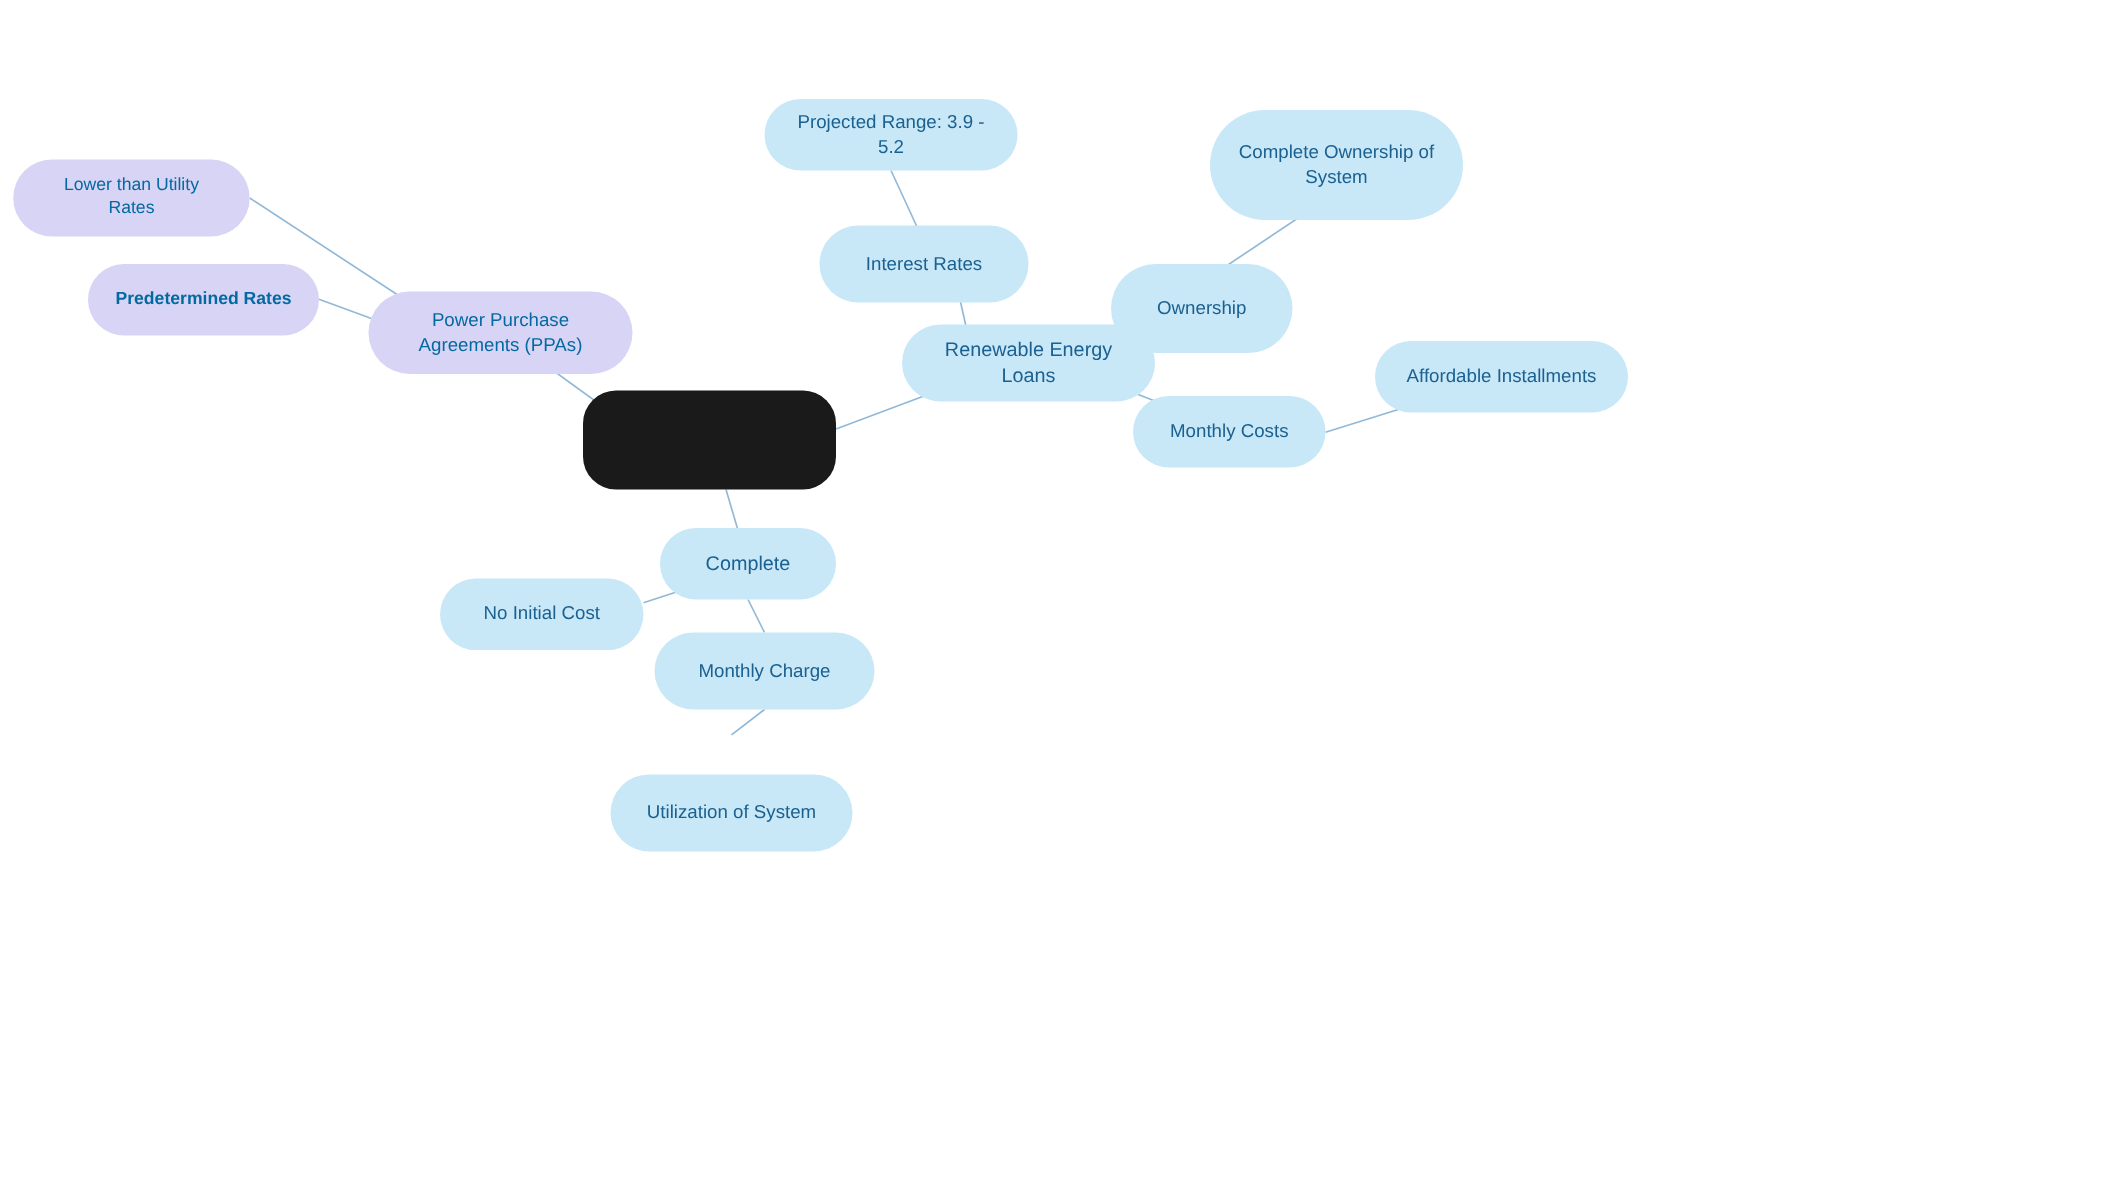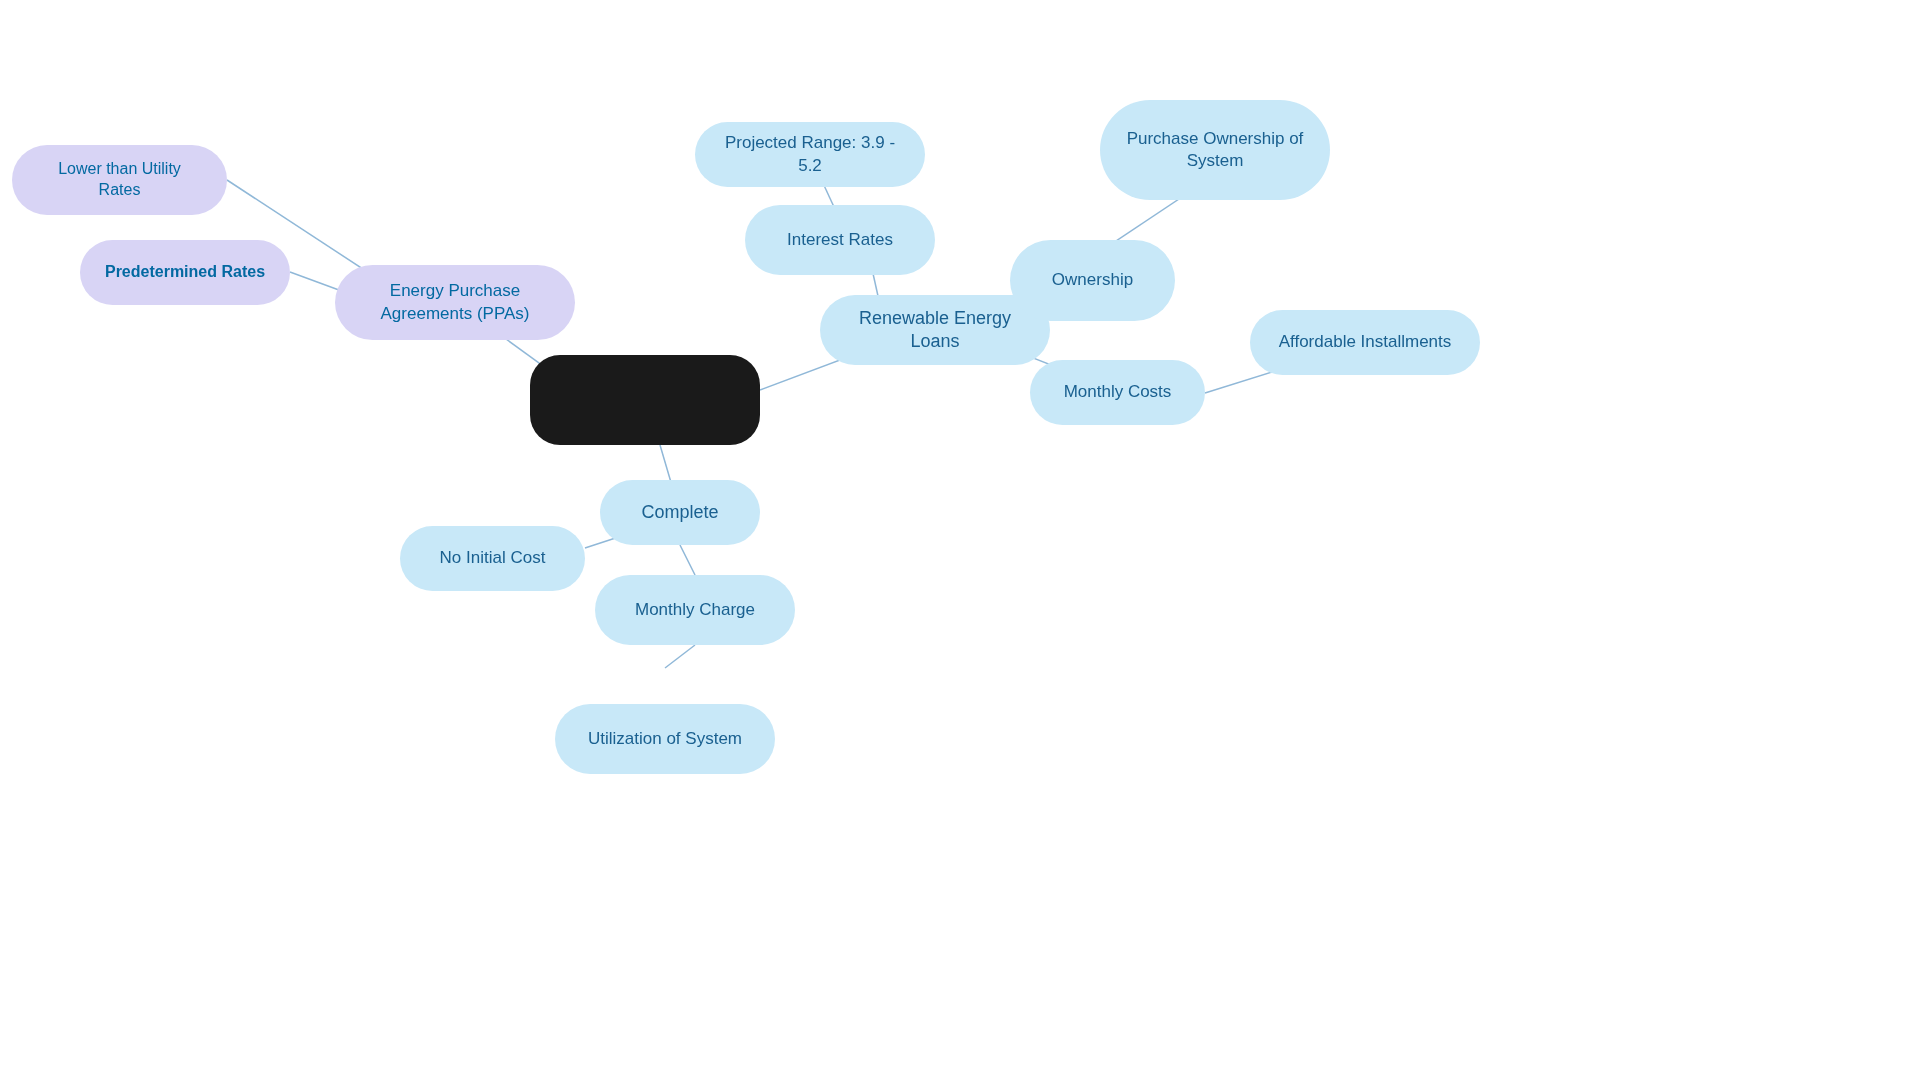--- a/index.html
+++ b/index.html
@@ -79,21 +79,20 @@
     .node-interest {
       left: 745px; top: 205px;
       width: 190px; height: 70px;
       font-size: 17px;
     }
     
     .node-projected {
       left: 695px; top: 90px;
       width: 230px; height: 65px;
       font-size: 17px;
-      margin-top: 32px;
     }
     
     .node-ownership {
       left: 1010px; top: 240px;
       width: 165px; height: 81px;
       font-size: 17px;
     }
     
     .node-complete {
       left: 1100px; top: 100px;
@@ -167,35 +166,35 @@
 
   <line x1="640" y1="530" x2="585" y2="548" stroke="#90b8d8" stroke-width="1.5"></line>
 
   <line x1="680" y1="545" x2="695" y2="575" stroke="#90b8d8" stroke-width="1.5"></line>
 
   <line x1="695" y1="645" x2="665" y2="668" stroke="#90b8d8" stroke-width="1.5"></line>
 </svg>
 
 <div class="node node-center"></div>
 
-<div class="node node-purple node-ppa">Energy Purchase Agreements (PPAs)</div>
+<div class="node node-purple node-ppa">Power Purchase Agreements (PPAs)</div>
 
 <div class="node node-purple node-lower">Lower than Utility Rates</div>
 
 <div class="node node-purple node-predet">Predetermined Rates</div>
 
 <div class="node node-blue node-loans">Renewable Energy Loans</div>
 
 <div class="node node-blue node-interest">Interest Rates</div>
 
 <div class="node node-blue node-projected">Projected Range: 3.9 - 5.2</div>
 
 <div class="node node-blue node-ownership">Ownership</div>
 
-<div class="node node-blue node-complete">Purchase Ownership of System</div>
+<div class="node node-blue node-complete">Complete Ownership of System</div>
 
 <div class="node node-blue node-monthly-costs">Monthly Costs</div>
 
 <div class="node node-blue node-affordable">Affordable Installments</div>
 
 <div class="node node-blue node-leasing">Complete</div>
 
 <div class="node node-blue node-noinitial">No Initial Cost</div>
 
 <div class="node node-blue node-monthly-charge">Monthly Charge</div>

